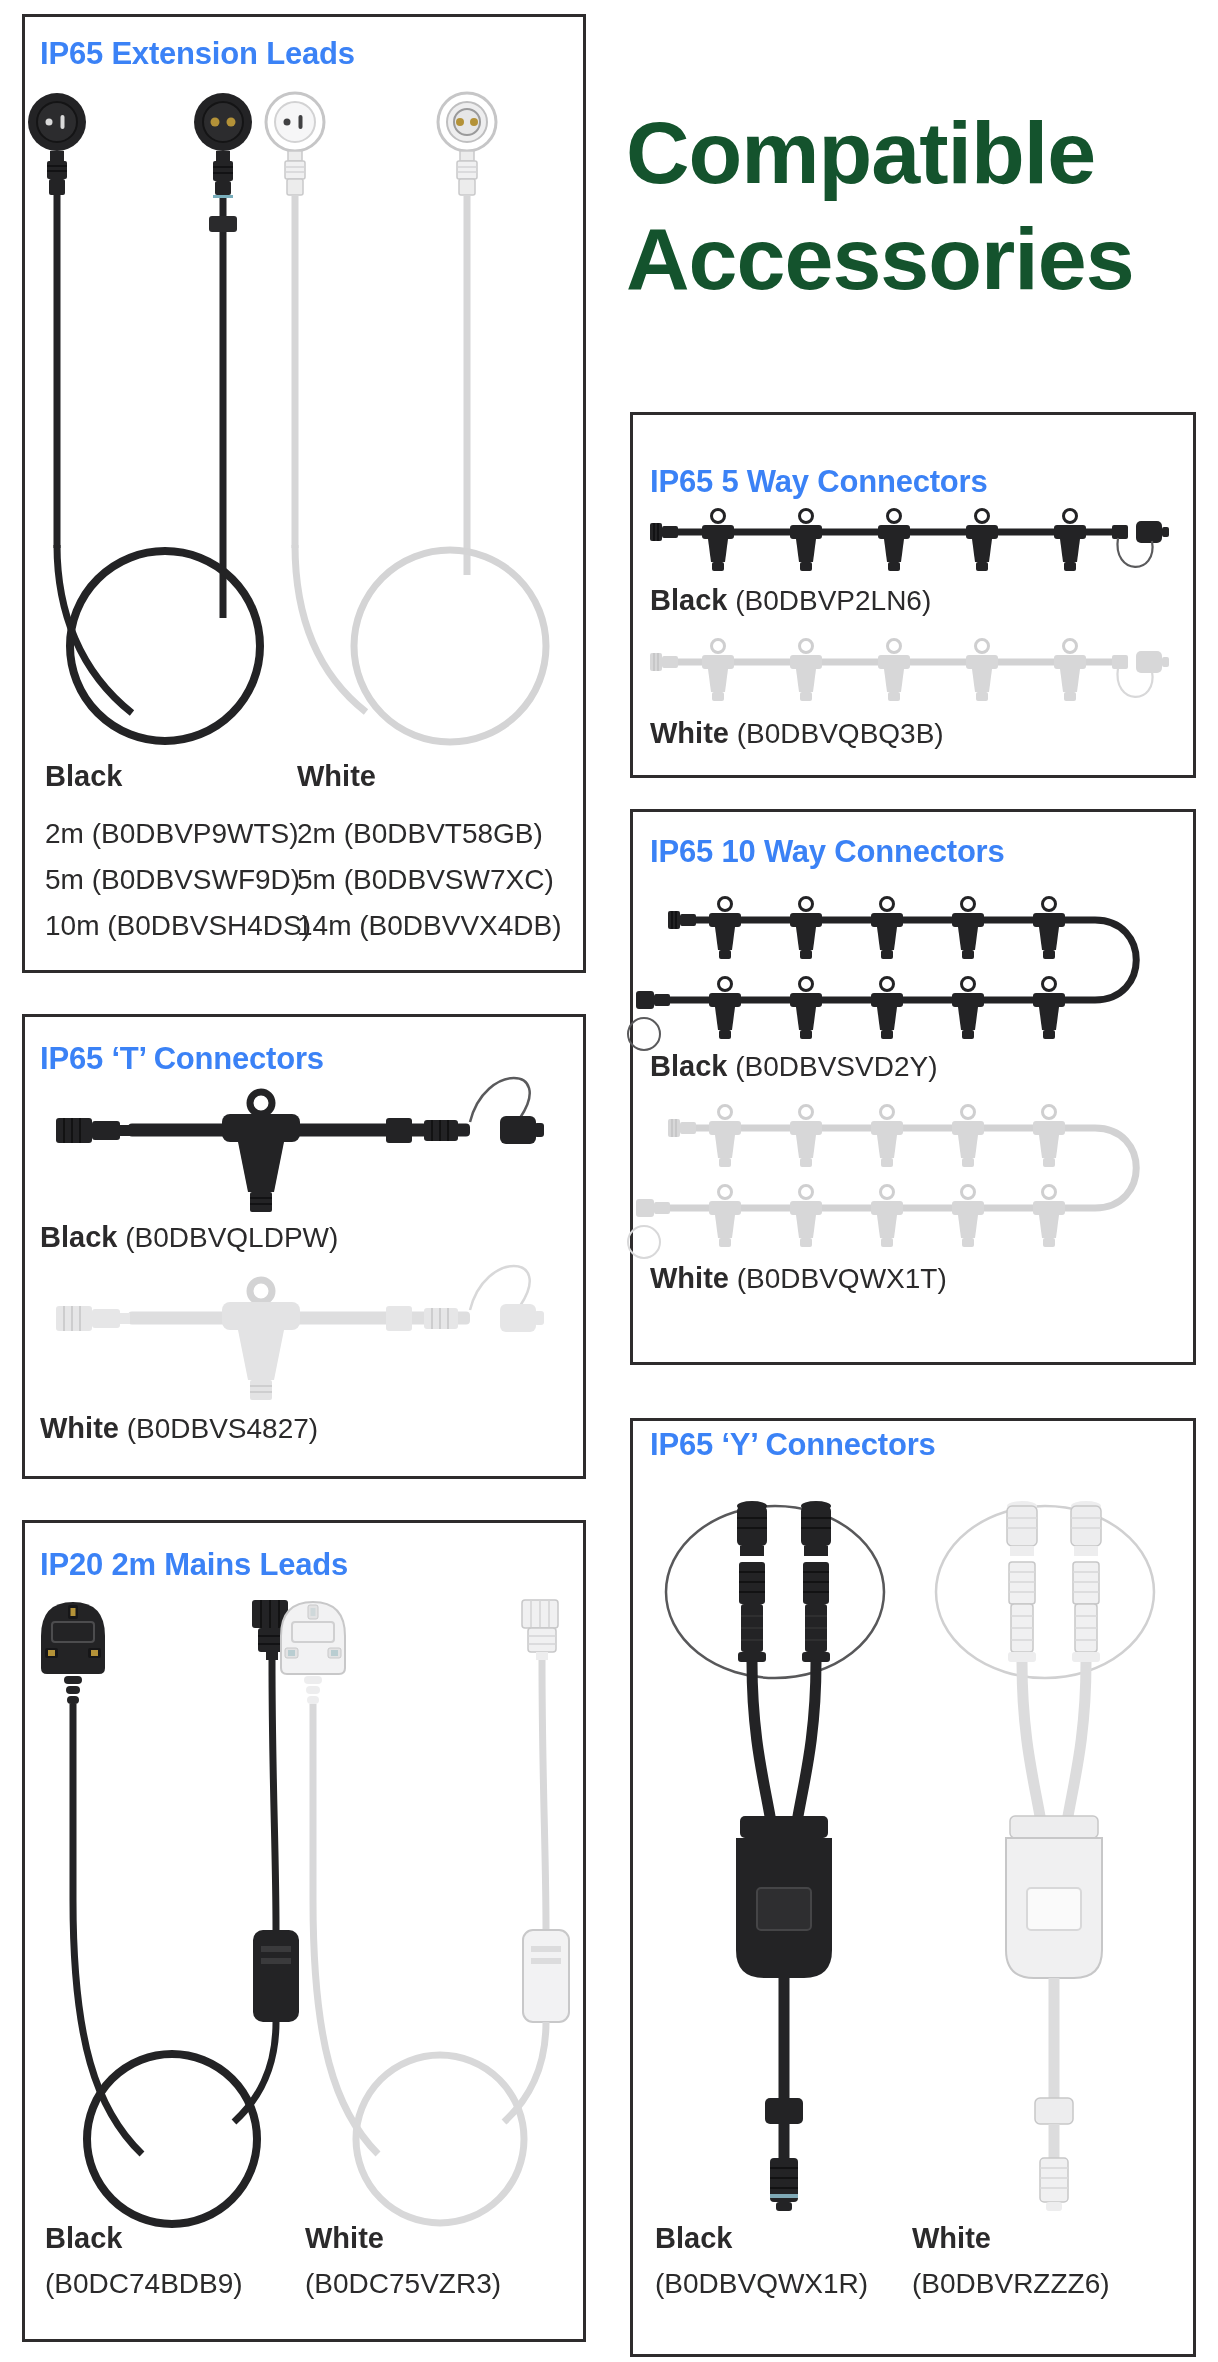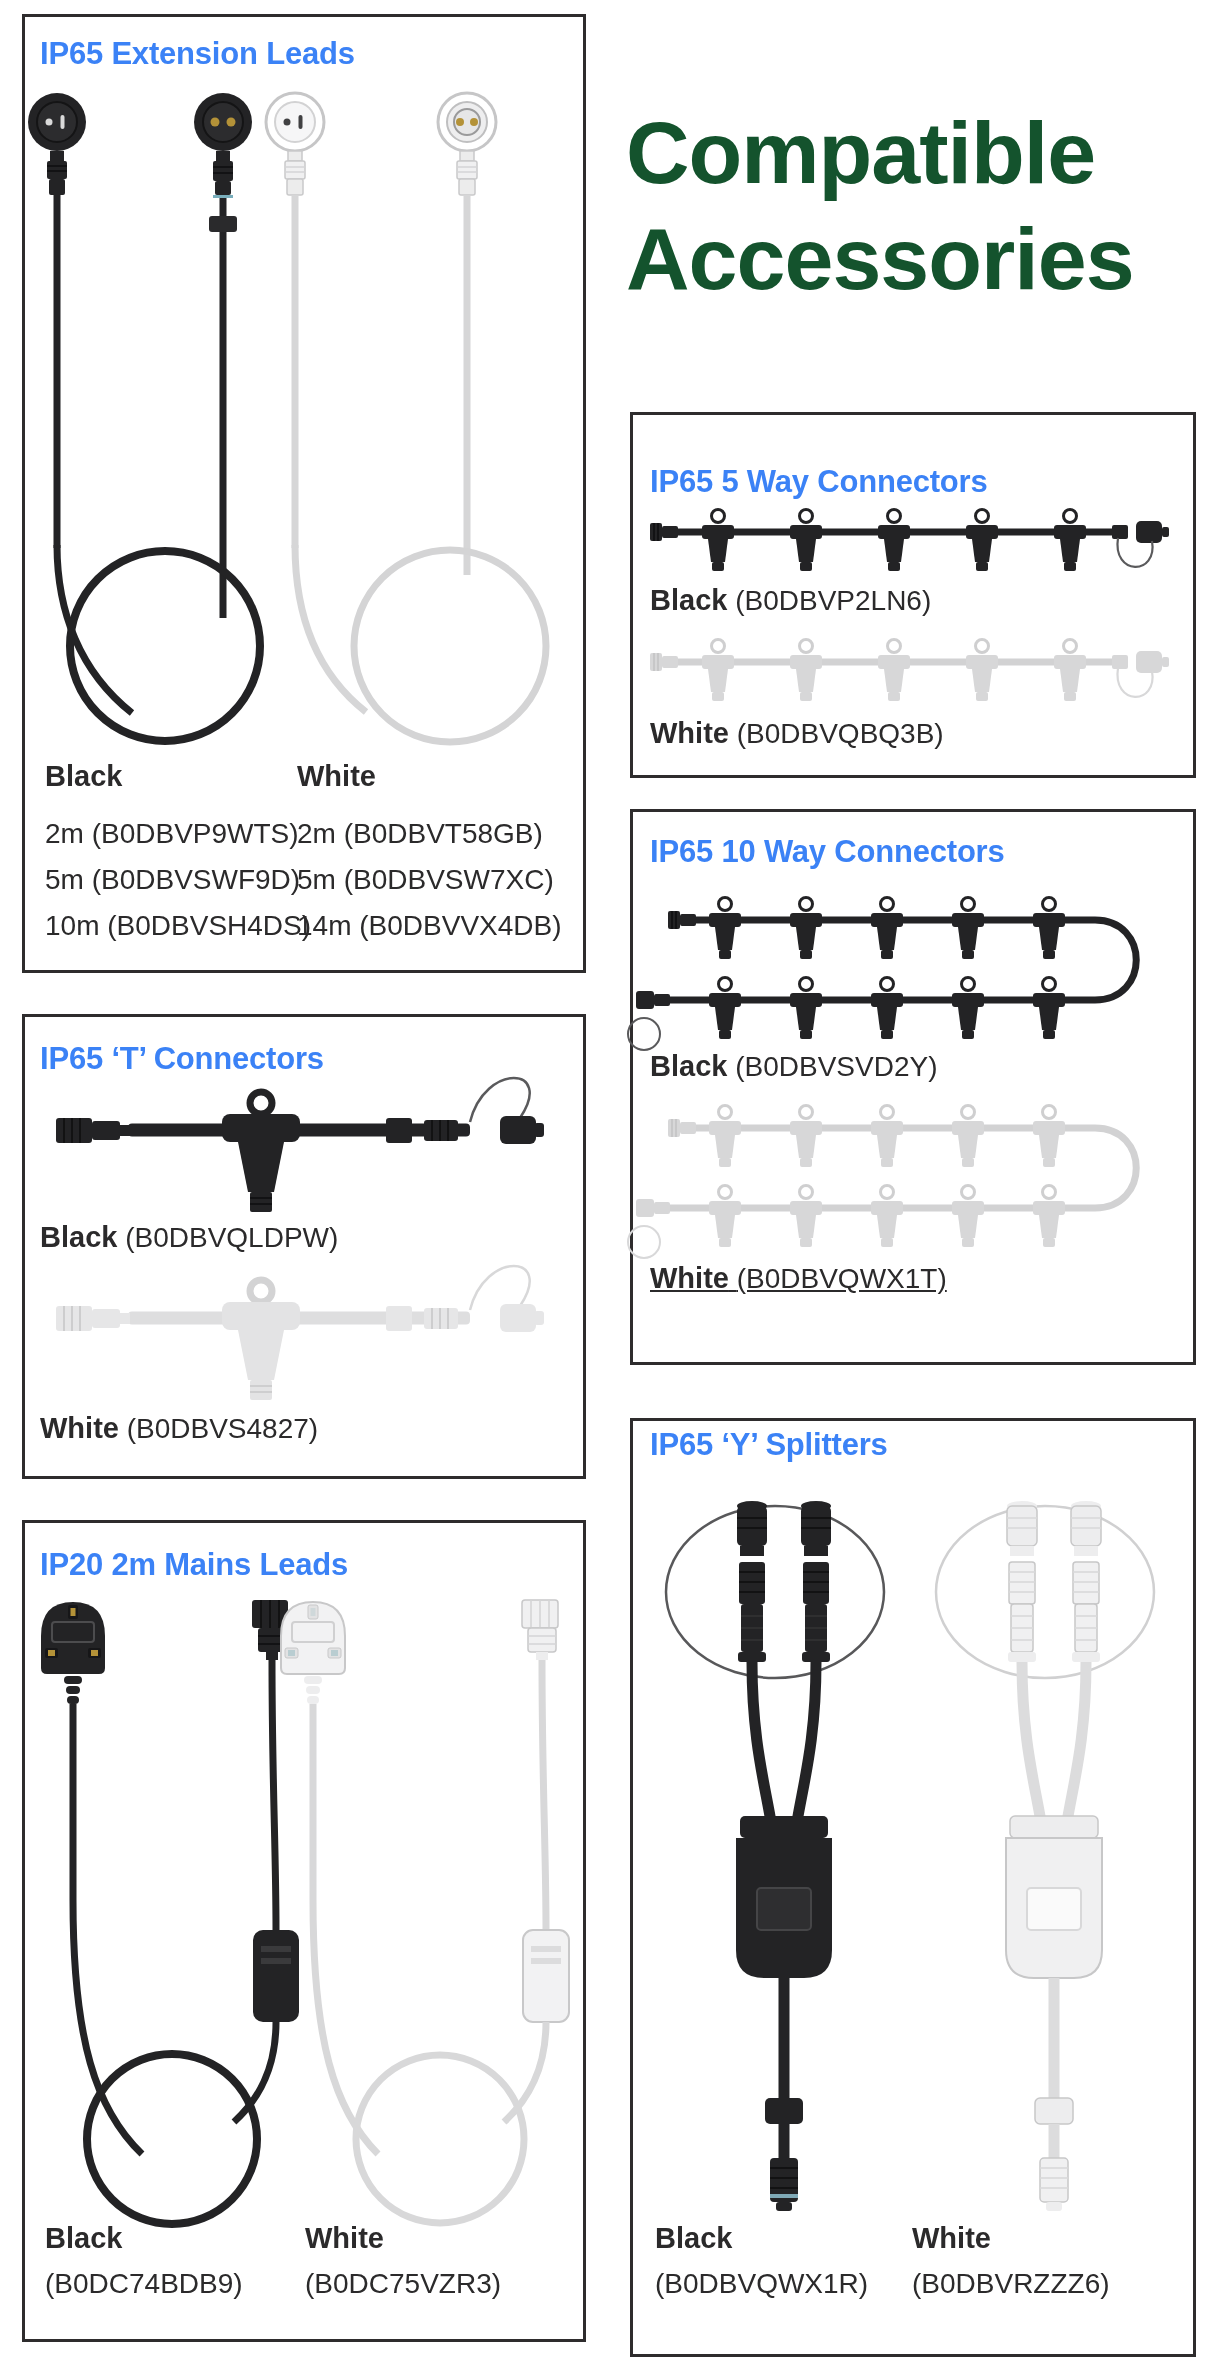--- a/index.html
+++ b/index.html
@@ -407,31 +407,31 @@
   <div class="t" style="left:297px;top:818px;">2m (B0DBVT58GB)</div>
   <div class="t" style="left:297px;top:864px;">5m (B0DBVSW7XC)</div>
   <div class="t" style="left:297px;top:910px;">14m (B0DBVVX4DB)</div>
 
   <div class="h" style="left:650px;top:431px;margin-top:33px;">IP65 5 Way Connectors</div>
   <div class="t" style="left:650px;top:584px;"><span class="lbl">Black</span> <span>(B0DBVP2LN6)</span></div>
   <div class="t" style="left:650px;top:717px;"><span class="lbl">White</span> <span>(B0DBVQBQ3B)</span></div>
 
   <div class="h" style="left:650px;top:834px;">IP65 10 Way Connectors</div>
   <div class="t" style="left:650px;top:1050px;"><span class="lbl">Black</span> <span>(B0DBVSVD2Y)</span></div>
-  <div class="t" style="left:650px;top:1262px;text-decoration:underline;"><span class="lbl">White</span> <span>(B0DBVQWX1T)</span></div>
+  <div class="t" style="left:650px;top:1262px;"><span class="lbl">White</span> <span>(B0DBVQWX1T)</span></div>
 
   <div class="h" style="left:40px;top:1041px;">IP65 ‘T’ Connectors</div>
   <div class="t" style="left:40px;top:1221px;"><span class="lbl">Black</span> <span>(B0DBVQLDPW)</span></div>
   <div class="t" style="left:40px;top:1412px;"><span class="lbl">White</span> <span>(B0DBVS4827)</span></div>
 
   <div class="h" style="left:40px;top:1547px;">IP20 2m Mains Leads</div>
   <div class="t lbl" style="left:45px;top:2222px;">Black</div>
   <div class="t" style="left:45px;top:2268px;">(B0DC74BDB9)</div>
   <div class="t lbl" style="left:305px;top:2222px;">White</div>
   <div class="t" style="left:305px;top:2268px;">(B0DC75VZR3)</div>
 
-  <div class="h" style="left:650px;top:1427px;">IP65 ‘Y’ Splitters</div>
+  <div class="h" style="left:650px;top:1427px;">IP65 ‘Y’ Connectors</div>
   <div class="t lbl" style="left:655px;top:2222px;">Black</div>
   <div class="t" style="left:655px;top:2268px;">(B0DBVQWX1R)</div>
   <div class="t lbl" style="left:912px;top:2222px;">White</div>
   <div class="t" style="left:912px;top:2268px;">(B0DBVRZZZ6)</div>
 
 </div>
 
 </body></html>

